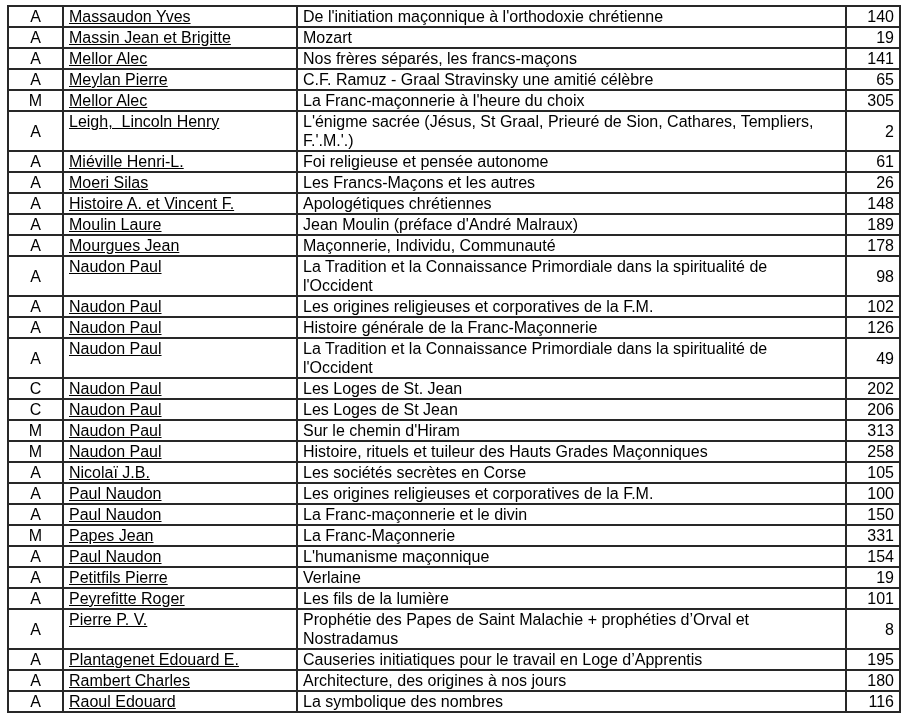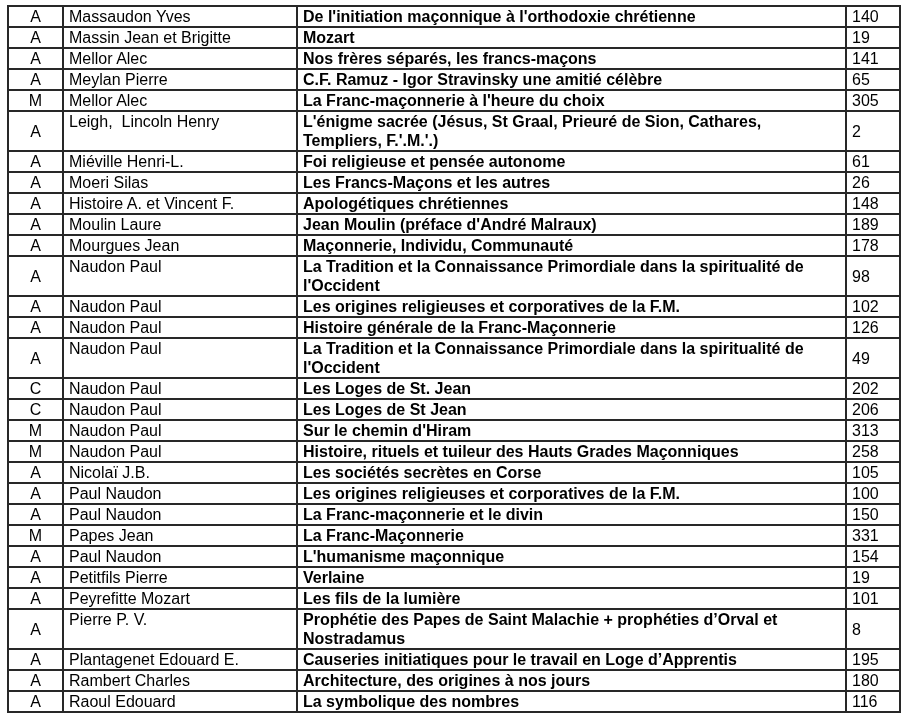--- a/index.html
+++ b/index.html
@@ -31,27 +31,27 @@
     word-wrap: break-word;
   }
   td.cell-code {
     text-align: center;
     vertical-align: middle;
     padding: 0 2px;
   }
   td.cell-author {
     vertical-align: top;
     white-space: pre-wrap;
+    text-decoration: underline;
   }
   td.cell-title {
     vertical-align: top;
-    font-weight: bold;
   }
   td.cell-count {
-    text-align: left;
+    text-align: right;
     vertical-align: middle;
     padding: 0 2px;
   }
 </style>
 </head>
 <body>
 
 <div class="page">
   <table class="catalog">
     <colgroup>
@@ -75,21 +75,21 @@
         </tr>
         <tr>
           <td class="cell-code">A</td>
           <td class="cell-author">Mellor Alec</td>
           <td class="cell-title">Nos frères séparés, les francs-maçons</td>
           <td class="cell-count">141</td>
         </tr>
         <tr>
           <td class="cell-code">A</td>
           <td class="cell-author">Meylan Pierre</td>
-          <td class="cell-title">C.F. Ramuz - Igor Stravinsky une amitié célèbre</td>
+          <td class="cell-title">C.F. Ramuz - Graal Stravinsky une amitié célèbre</td>
           <td class="cell-count">65</td>
         </tr>
         <tr>
           <td class="cell-code">M</td>
           <td class="cell-author">Mellor Alec</td>
           <td class="cell-title">La Franc-maçonnerie à l'heure du choix</td>
           <td class="cell-count">305</td>
         </tr>
         <tr>
           <td class="cell-code">A</td>
@@ -206,21 +206,21 @@
           <td class="cell-count">154</td>
         </tr>
         <tr>
           <td class="cell-code">A</td>
           <td class="cell-author">Petitfils Pierre</td>
           <td class="cell-title">Verlaine</td>
           <td class="cell-count">19</td>
         </tr>
         <tr>
           <td class="cell-code">A</td>
-          <td class="cell-author">Peyrefitte Mozart</td>
+          <td class="cell-author">Peyrefitte Roger</td>
           <td class="cell-title">Les fils de la lumière</td>
           <td class="cell-count">101</td>
         </tr>
         <tr>
           <td class="cell-code">A</td>
           <td class="cell-author">Pierre P. V.</td>
           <td class="cell-title">Prophétie des Papes de Saint Malachie + prophéties d’Orval et Nostradamus</td>
           <td class="cell-count">8</td>
         </tr>
         <tr>

